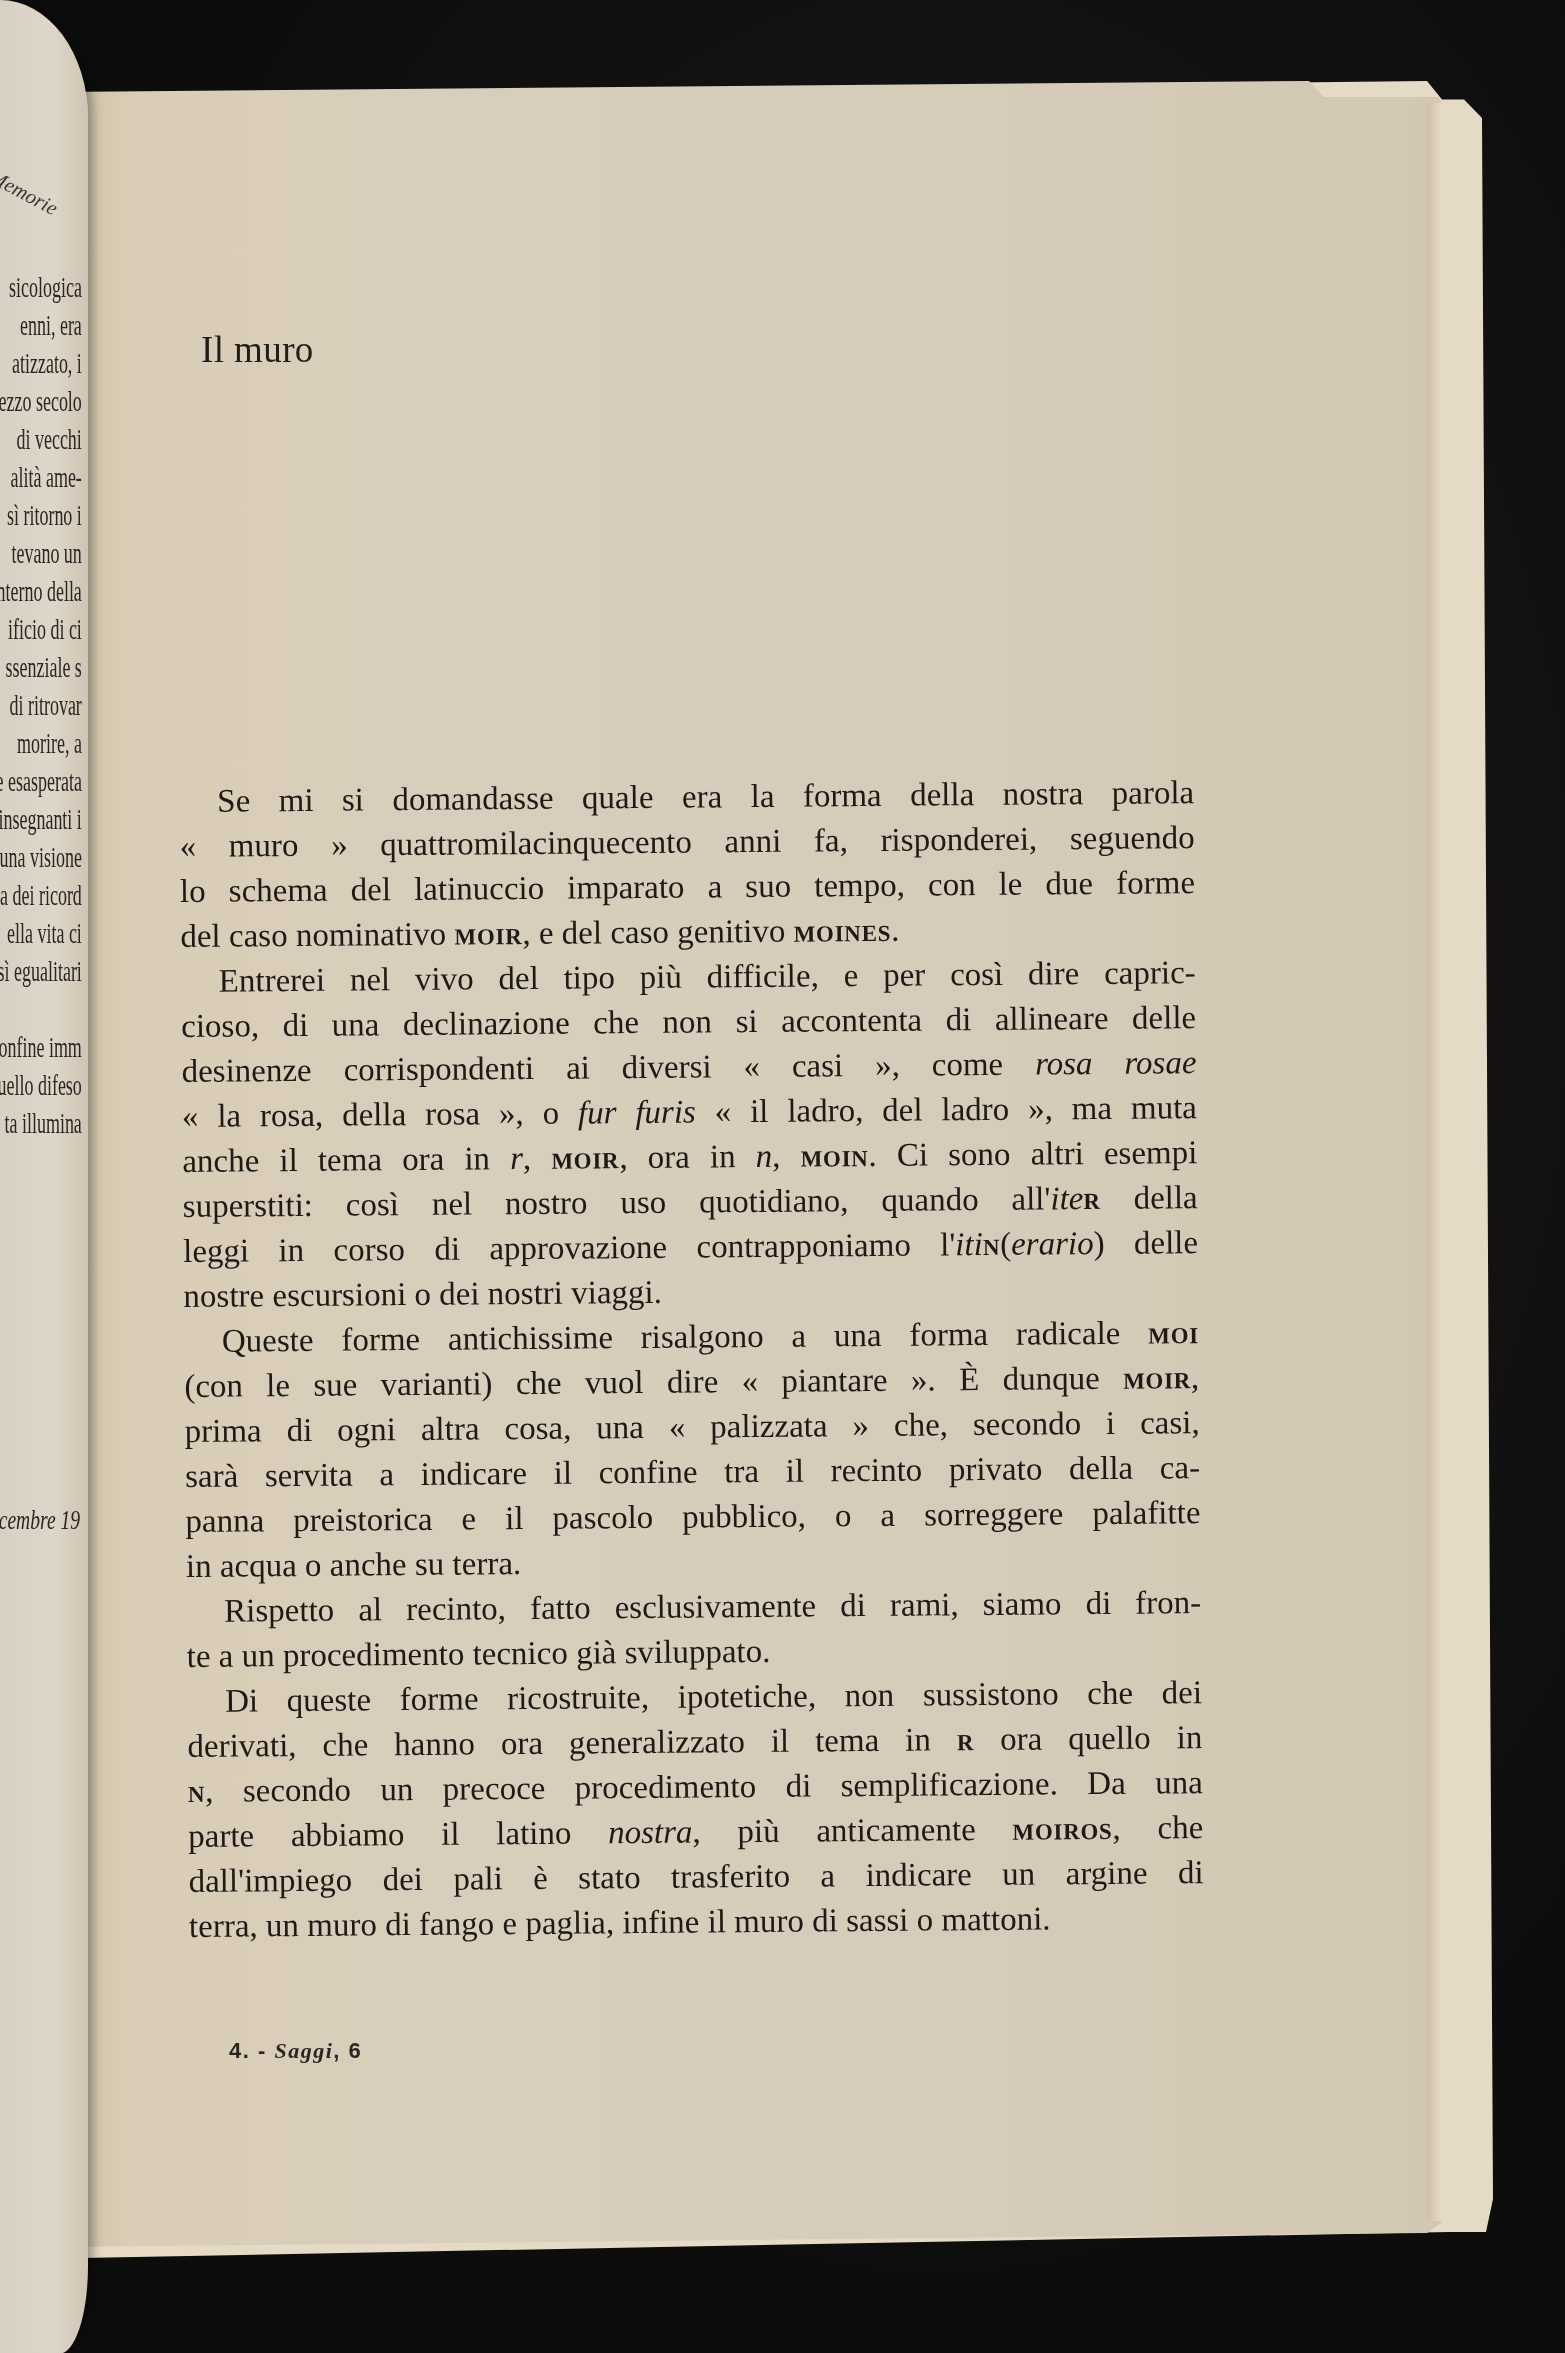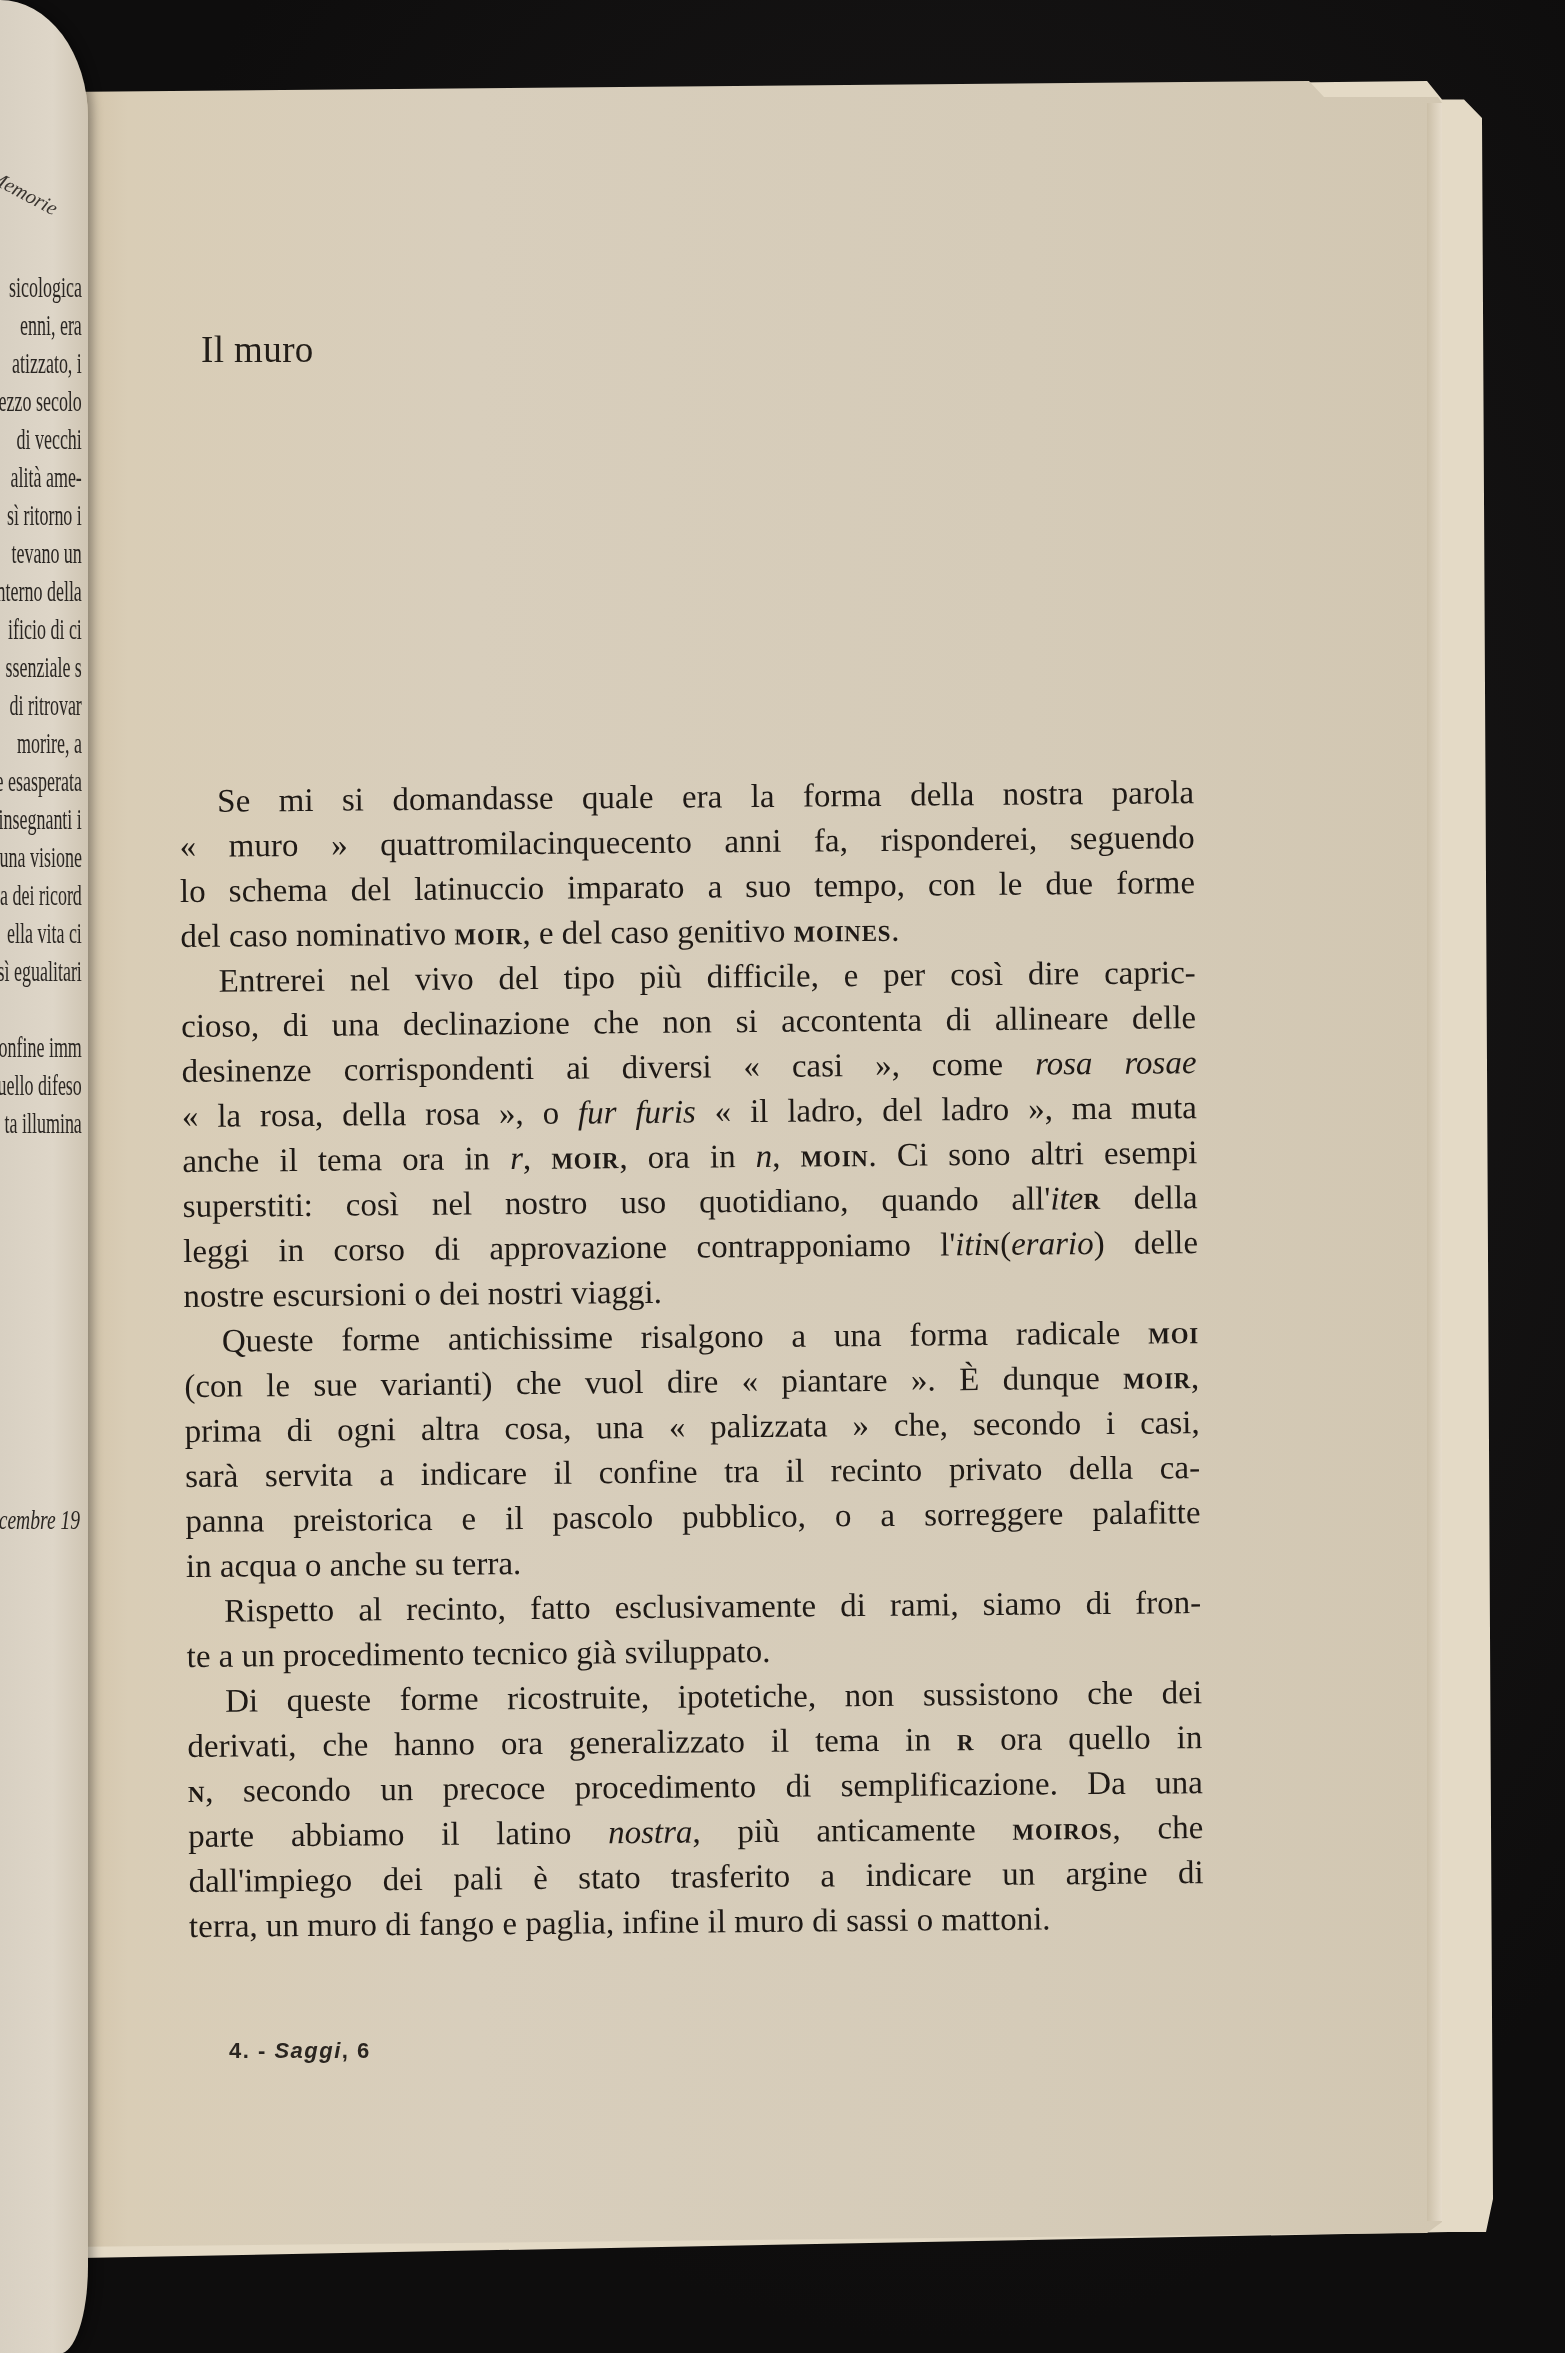--- a/index.html
+++ b/index.html
@@ -137,21 +137,21 @@
     .it { font-style: italic; }
     .footer-sig {
       position: absolute;
       left: 229px; top: 2017px;
       font-family: "Liberation Sans", "DejaVu Sans", sans-serif;
       font-weight: bold;
       font-size: 22px;
       color: #2a2520;
       letter-spacing: 1.5px;
     }
-    .footer-sig .it { font-family: Liberation Sans, sans-serif; }
+    .footer-sig .it { font-family: Liberation Serif, serif; }
   </style>
 </head>
 <body>
 
 <div class="backdrop"></div>
 
 <div class="page-stack"></div>
 <div class="page"></div>
 <div class="page-edge"></div>
 

